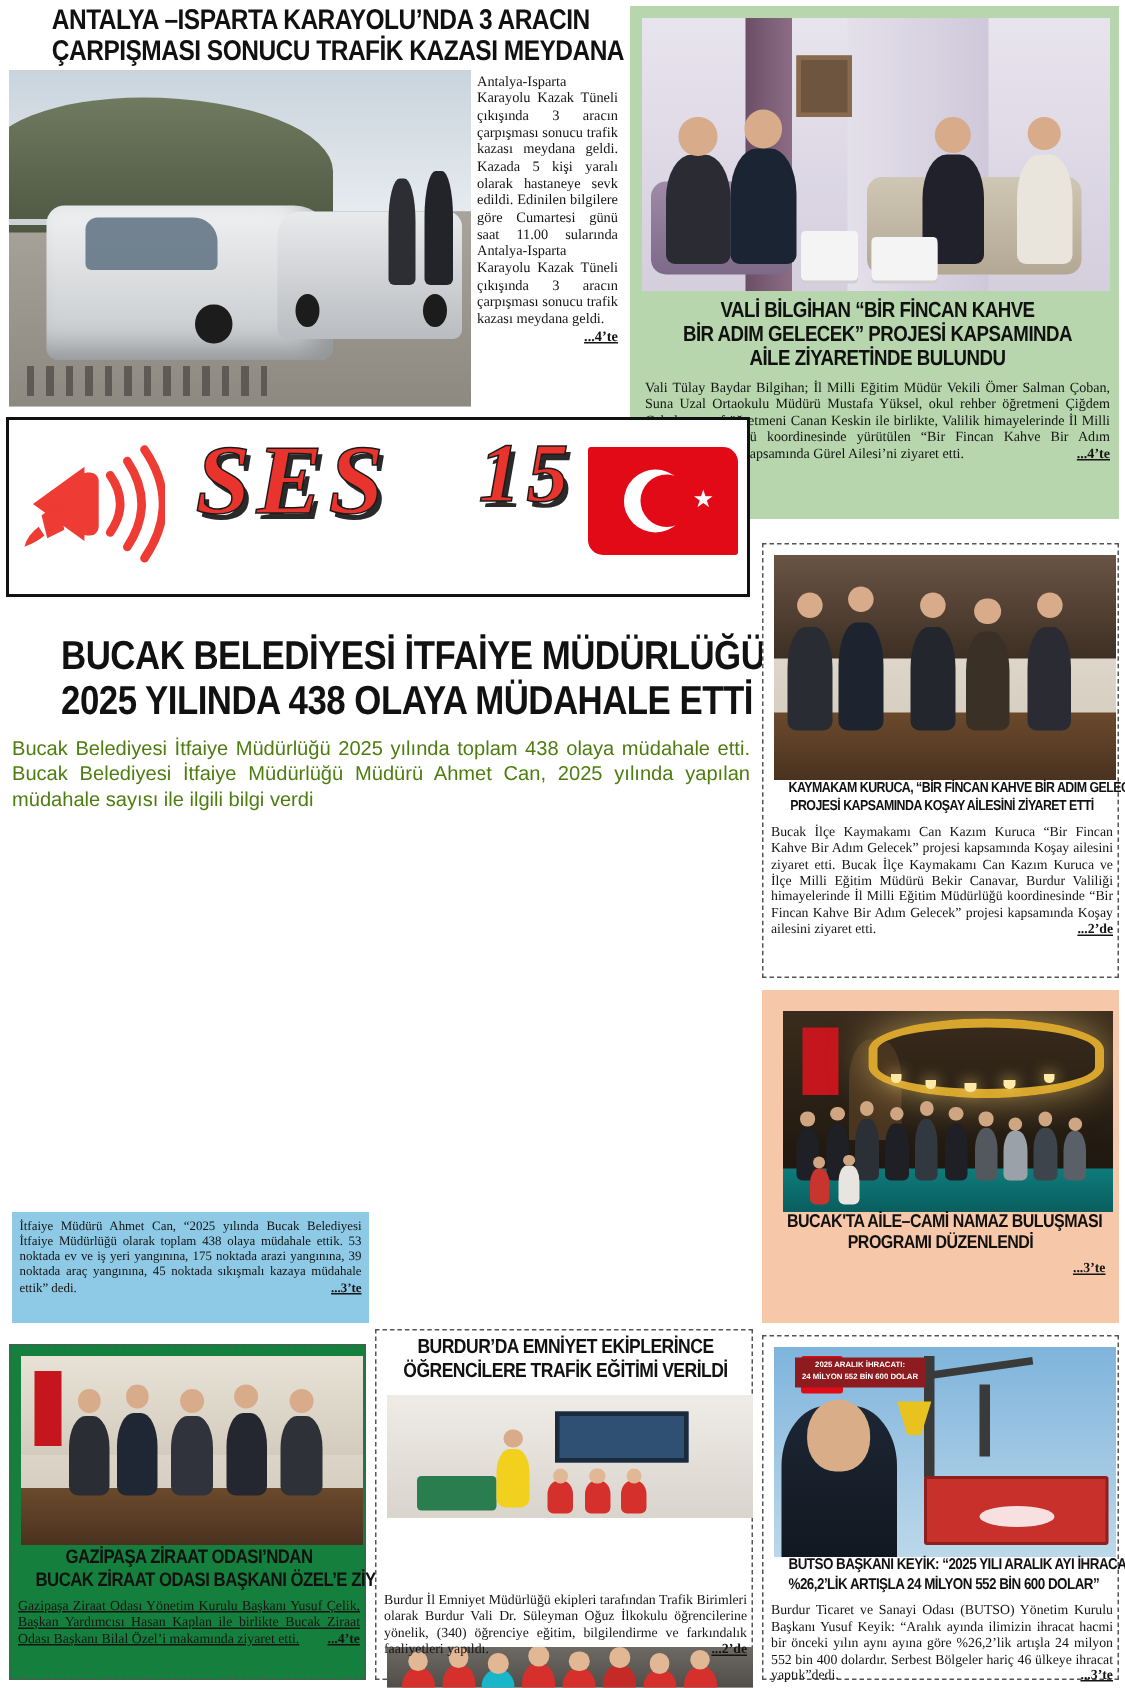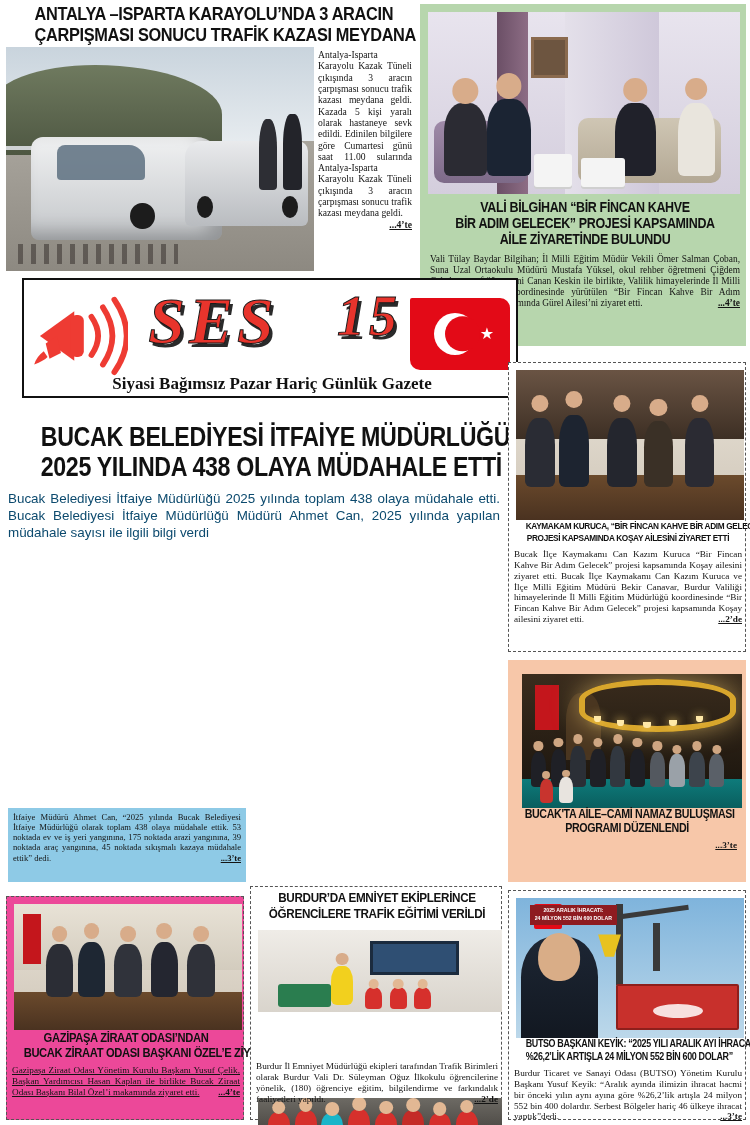--- a/index.html
+++ b/index.html
@@ -188,51 +188,50 @@
     <div class="hl abs" style="left:0;top:196px;width:330px;font-size:14.5px;">VALİ BİLGİHAN “BİR FİNCAN KAHVE</div>
     <div class="hl abs" style="left:0;top:212px;width:330px;font-size:14.5px;">BİR ADIM GELECEK” PROJESİ KAPSAMINDA</div>
     <div class="hl abs" style="left:0;top:228px;width:330px;font-size:14.5px;">AİLE ZİYARETİNDE BULUNDU</div>
 
     <div class="body-serif abs" style="left:10px;top:250px;width:310px;font-size:9.4px;">
       <span>Vali Tülay Baydar Bilgihan; İl Milli Eğitim Müdür Vekili Ömer Salman Çoban, Suna Uzal Ortaokulu Müdürü Mustafa Yüksel, okul rehber öğretmeni Çiğdem Çakal ve sınıf öğretmeni Canan Keskin ile birlikte, Valilik himayelerinde İl Milli Eğitim Müdürlüğü koordinesinde yürütülen “Bir Fincan Kahve Bir Adım Gelecek” projesi kapsamında Gürel Ailesi’ni ziyaret etti.</span>
       <span class="cont">...4’te</span>
     </div>
   </div>
 
-  <div class="mast abs" style="left:22px;top:278px;width:496px;height:120px;">
+  <div class="mast abs" style="left:4px;top:278px;width:496px;height:120px;">
 
     <div class="abs" style="left:8px;top:14px;width:96px;height:82px;">
       <svg viewBox="0 0 100 86" width="96" height="82">
         <path d="M8 44 L44 18 L44 70 Z" fill="#ee3b33"></path>
         <rect x="40" y="22" width="14" height="44" rx="6" fill="#ee3b33"></rect>
         <path d="M14 52 L26 44 L30 62 L18 68 Z" fill="#ee3b33"></path>
         <path d="M12 60 q-8 6 -10 14 q10 -4 14 -8 Z" fill="#ee3b33"></path>
         <g stroke="#ee3b33" fill="none" stroke-width="6" stroke-linecap="round">
           <path d="M62 24 q14 20 0 40"></path>
           <path d="M74 14 q20 30 0 60"></path>
           <path d="M86 6 q26 38 0 76"></path>
         </g>
       </svg>
     </div>
     <div class="ses abs" style="left:104px;top:8px;width:170px;font-size:66px;text-align:center;">SES</div>
     <div class="ses abs" style="left:290px;top:8px;width:110px;font-size:56px;text-align:center;">15</div>
     <div class="flag abs" style="left:386px;top:18px;width:100px;height:72px;border-radius:2px 10px 2px 10px;">
       <div class="moon"></div>
         <div class="star">★</div>
     </div>
-    <div class="slogan abs" style="left:0;top:94px;width:496px;font-size:17px;">Siyasi Bağımsız Pazar Hariç Günlük Gazete</div>
   </div>
 
 
   <div class="abs" style="left:6px;top:424px;width:496px;height:460px;">
     <div class="hl abs" style="left:0;top:0;width:496px;font-size:27px;">BUCAK BELEDİYESİ İTFAİYE MÜDÜRLÜĞÜ</div>
     <div class="hl abs" style="left:0;top:30px;width:496px;font-size:27px;">2025 YILINDA 438 OLAYA MÜDAHALE ETTİ</div>
 
     <div class="abs" style="left:2px;top:66px;width:492px;font-family:'Liberation Sans',sans-serif;font-size:13.4px;
-                line-height:1.28;text-align:justify;color:#0c4a6e;">Bucak Belediyesi İtfaiye Müdürlüğü 2025 yılında toplam 438 olaya müdahale etti. Bucak Belediyesi İtfaiye Müdürlüğü Müdürü Ahmet Can, 2025 yılında yapılan müdahale sayısı ile ilgili bilgi verdi</div>
+                line-height:1.28;text-align:justify;color:#4d7c0f;">Bucak Belediyesi İtfaiye Müdürlüğü 2025 yılında toplam 438 olaya müdahale etti. Bucak Belediyesi İtfaiye Müdürlüğü Müdürü Ahmet Can, 2025 yılında yapılan müdahale sayısı ile ilgili bilgi verdi</div>
 
 
     <div class="abs" style="left:2px;top:384px;width:238px;height:74px;background:#8ecae6;padding:4px 5px;">
       <div class="body-serif" style="font-size:8.6px;">
         <span>İtfaiye Müdürü Ahmet Can, “2025 yılında Bucak Belediyesi İtfaiye Müdürlüğü olarak toplam 438 olaya müdahale ettik. 53 noktada ev ve iş yeri yangınına, 175 noktada arazi yangınına, 39 noktada araç yangınına, 45 noktada sıkışmalı kazaya müdahale ettik” dedi.</span>
         <span class="cont">...3’te</span>
       </div>
     </div>
   </div>
 
@@ -315,21 +314,21 @@
           <div class="head"></div>
         </div>
     </div>
     <div class="hl abs" style="left:0;top:148px;width:238px;font-size:12.4px;">BUCAK'TA AİLE–CAMİ NAMAZ BULUŞMASI</div>
     <div class="hl abs" style="left:0;top:162px;width:238px;font-size:12.4px;">PROGRAMI DÜZENLENDİ</div>
     <div class="body-serif abs" style="left:9px;top:180px;width:220px;font-size:9.2px;">
       <span class="cont">...3’te</span>
     </div>
   </div>
 
-  <div class="abs dashed" style="left:6px;top:896px;width:238px;height:224px;background:#ec4899;padding:3px;">
+  <div class="abs dashed" style="left:6px;top:896px;width:238px;height:224px;background:#15803d;padding:3px;">
     <div class="photo abs" style="left:4px;top:4px;width:228px;height:126px;">
       <div class="meeting"></div>
       <div class="abs" style="left:0;top:0;right:0;height:52%;background:linear-gradient(#e8e2d6,#d3ccbe);"></div>
       <div class="abs" style="left:4%;top:8%;width:8%;height:40%;background:#c4161c;"></div>
       <div class="wood"></div>
       <div class="person" style="left:14%;width:12%;height:42%;bottom:26%;background:#2b2d35;">
           <div class="head"></div>
         </div>
       <div class="person" style="left:28%;width:12%;height:44%;bottom:26%;background:#1e2733;">
           <div class="head"></div>
@@ -396,21 +395,21 @@
         </div>
       <div class="kid" style="left:70%;width:9%;height:62%;">
           <div class="head"></div>
         </div>
       <div class="kid" style="left:81%;width:9%;height:66%;">
           <div class="head"></div>
         </div>
     </div>
 
     <div class="body-serif abs" style="left:5px;top:174px;width:242px;font-size:9.2px;">
-      <span>Burdur İl Emniyet Müdürlüğü ekipleri tarafından Trafik Birimleri olarak Burdur Vali Dr. Süleyman Oğuz İlkokulu öğrencilerine yönelik, (180) öğrenciye eğitim, bilgilendirme ve farkındalık faaliyetleri yapıldı.</span>
+      <span>Burdur İl Emniyet Müdürlüğü ekipleri tarafından Trafik Birimleri olarak Burdur Vali Dr. Süleyman Oğuz İlkokulu öğrencilerine yönelik, (340) öğrenciye eğitim, bilgilendirme ve farkındalık faaliyetleri yapıldı.</span>
       <span class="cont">...2’de</span>
     </div>
   </div>
 
   <div class="abs dashed" style="left:508px;top:890px;width:238px;height:230px;background:#fff;padding:3px;">
     <div class="photo abs" style="left:4px;top:4px;width:228px;height:140px;">
       <div class="export"></div>
       <div class="crane" style="left:44%;top:4%;width:3%;height:58%;"></div>
       <div class="crane" style="left:30%;top:10%;width:46%;height:5px;transform:rotate(-8deg);"></div>
       <div class="crane" style="left:60%;top:18%;width:3%;height:34%;"></div>

